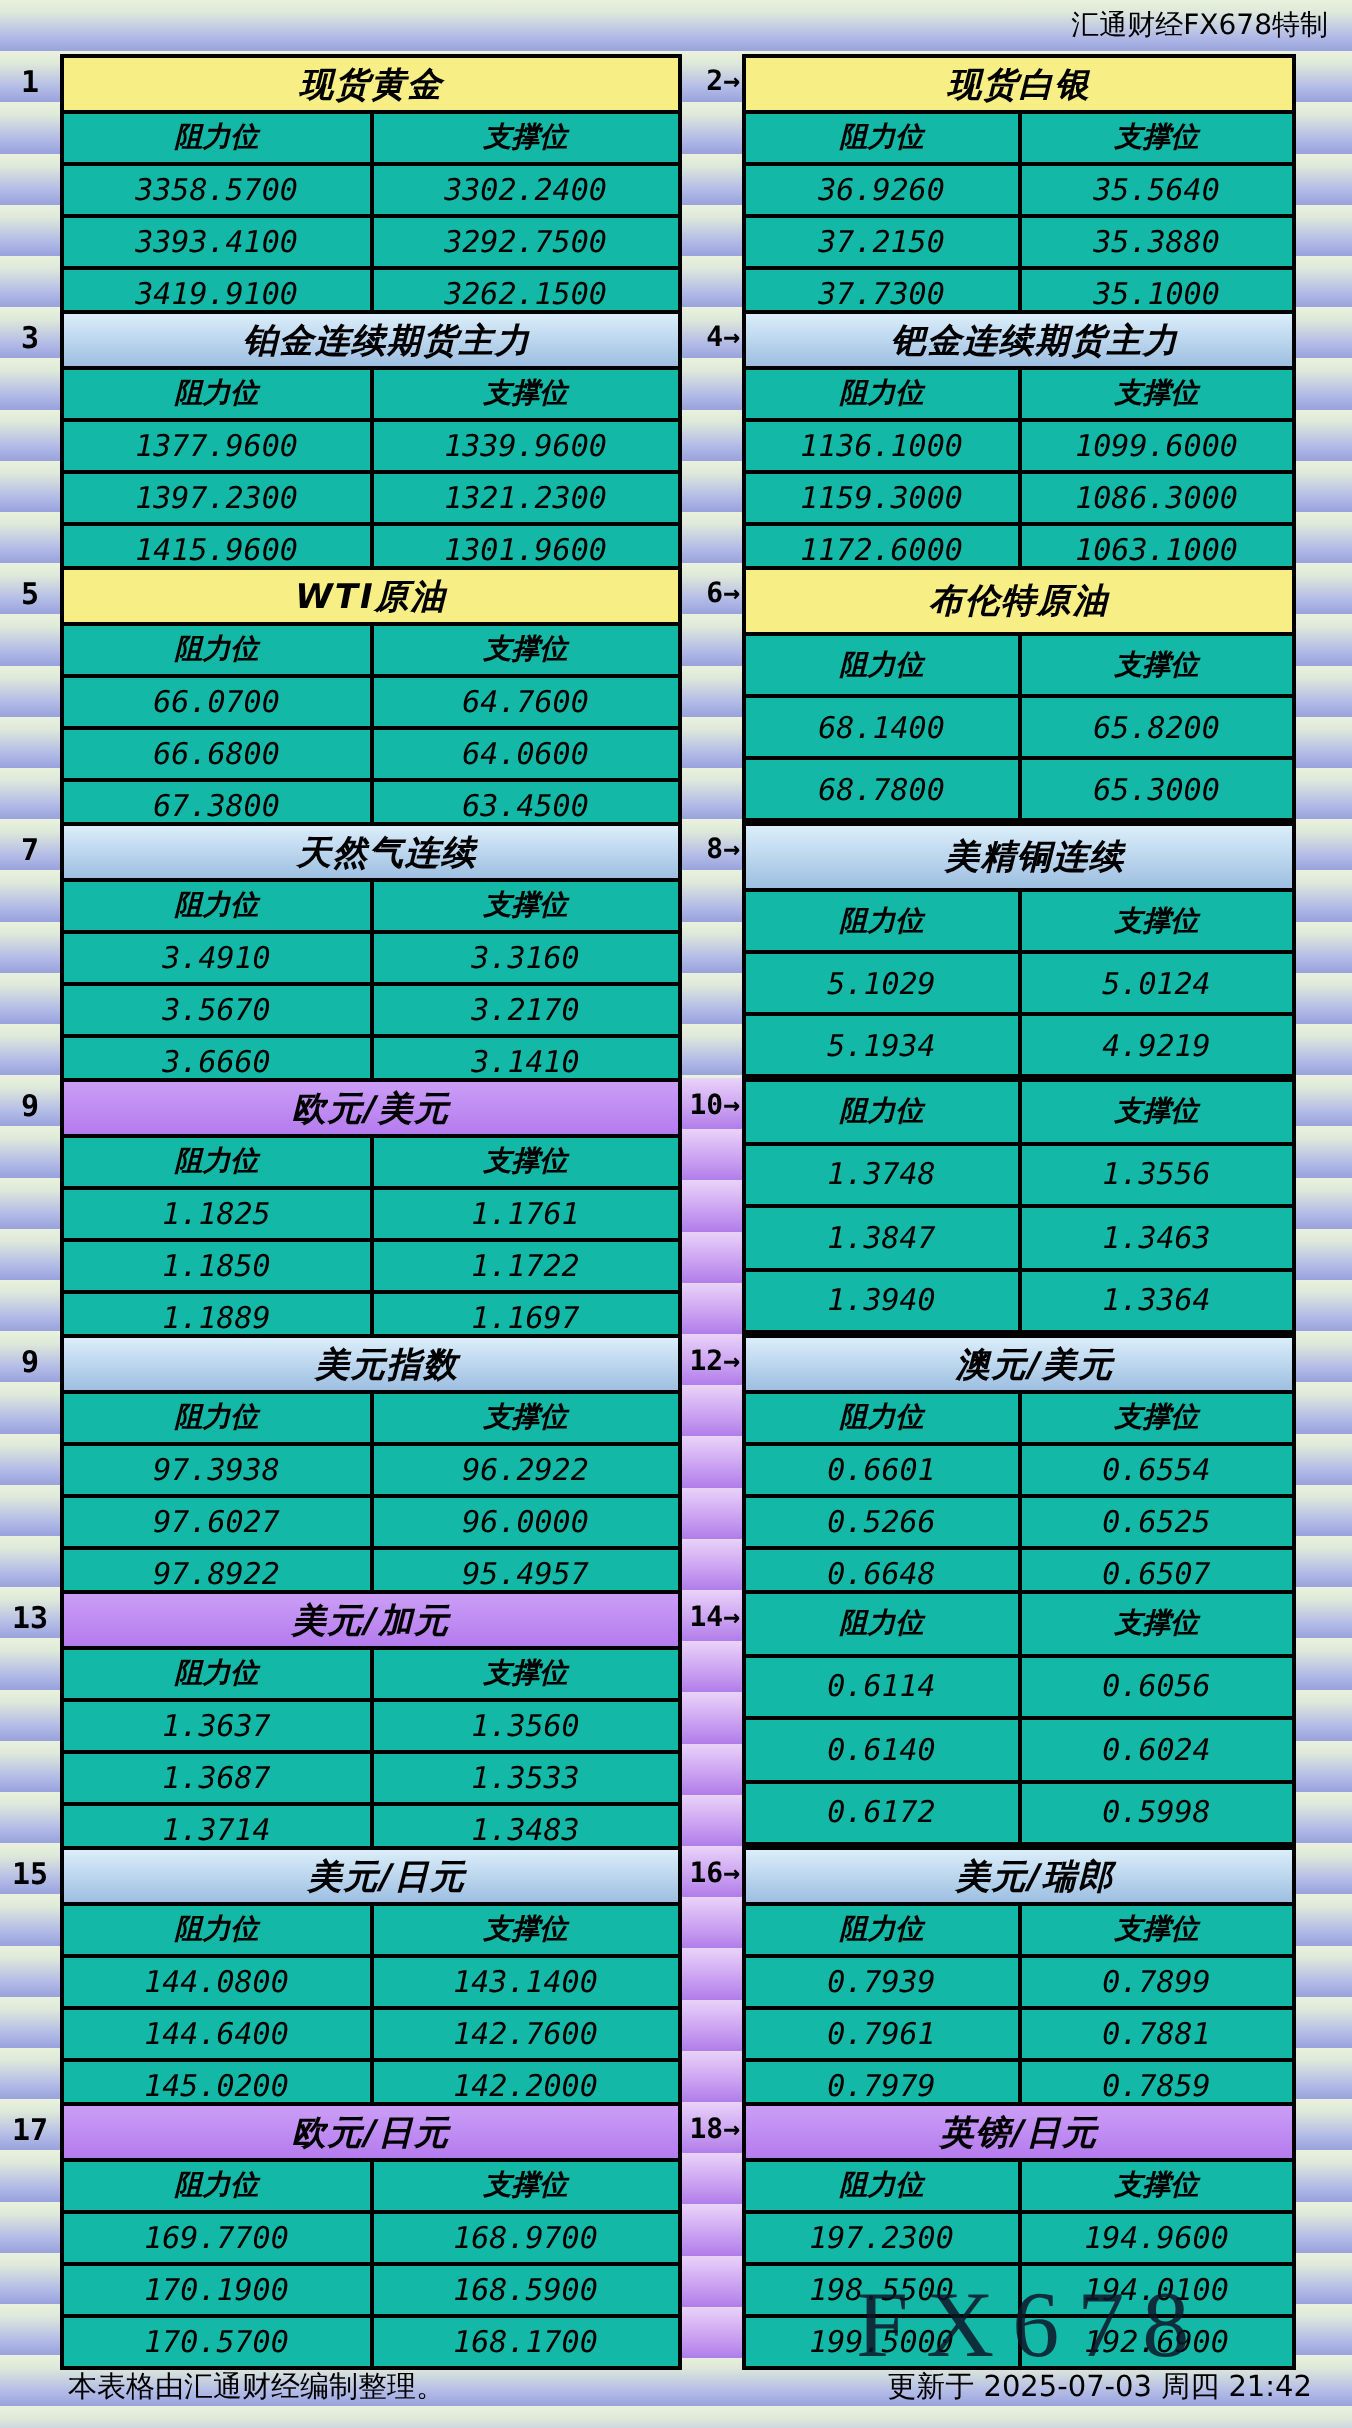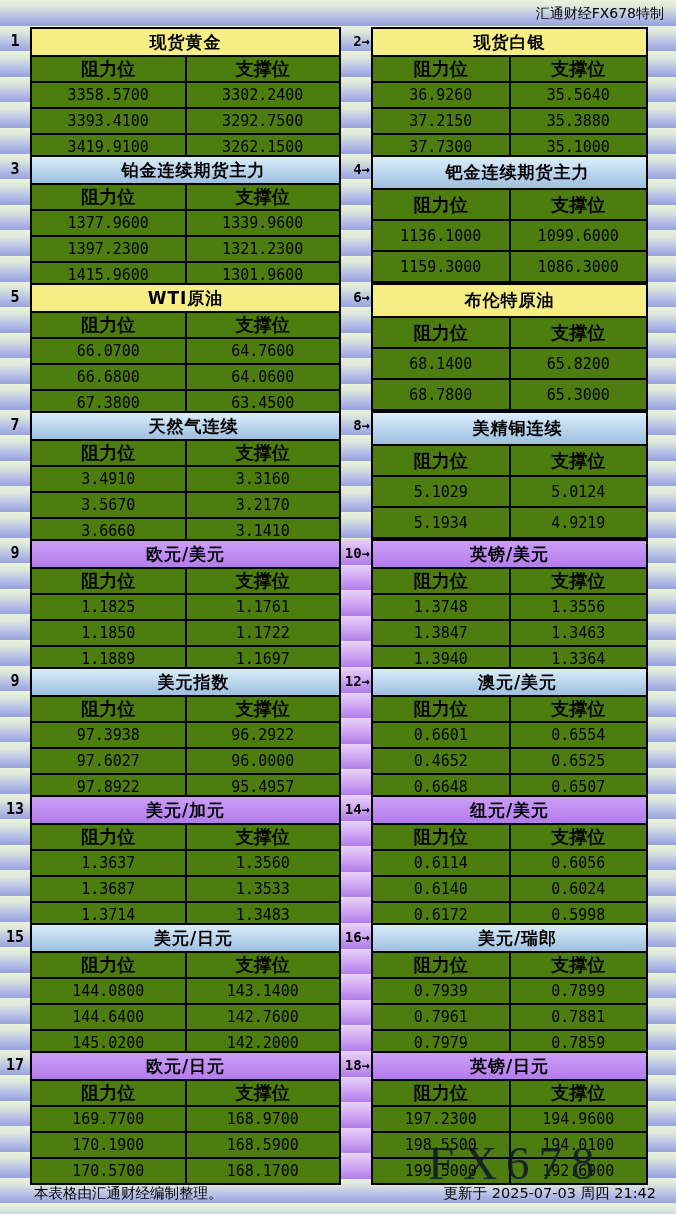--- a/index.html
+++ b/index.html
@@ -20,28 +20,28 @@
   }
   .num{
     display:block;height:28px;line-height:28px;text-align:center;
     font-weight:bold;font-size:15px;font-family:"DejaVu Sans Mono",monospace;
   }
   .glabel{
     display:block;height:28px;line-height:28px;text-align:right;padding-right:1px;
     font-weight:bold;font-size:14px;font-family:"DejaVu Sans Mono",monospace;white-space:nowrap;
   }
   table.panel{
-    border-collapse:collapse;width:100%;height:128px;table-layout:fixed;background:#4d7c0f;
+    border-collapse:collapse;width:100%;height:128px;table-layout:fixed;background:#14b8a6;font-style:italic;
   }
   table.panel td{border:2px solid #000;text-align:center;padding:0;overflow:hidden;}
   td.title{height:26px;font-weight:bold;font-size:17px;letter-spacing:1px;}
   td.title.theme-yellow{background:#f7ef86;}
   td.title.theme-blue{background:linear-gradient(180deg,#dbeefa 0%,#9dbfe1 100%);padding-left:16px;}
   td.title.theme-purple{background:linear-gradient(180deg,#cb9ef6 0%,#b57bee 100%);margin-top:11px;}
-  td.hdr{height:24px;font-weight:bold;font-size:18px;}
+  td.hdr{height:24px;font-weight:bold;font-size:14px;}
   td.val{height:24px;font-size:15px;font-family:"DejaVu Sans Mono",monospace;}
   .footer{
     position:absolute;top:1184px;left:0;width:676px;display:flex;
     justify-content:space-between;align-items:center;font-size:14.5px;
     padding:0;box-sizing:border-box;
   }
   .footer .note{margin-left:34px;}
   .footer .updated{margin-right:20px;font-family:"DejaVu Sans",sans-serif;}
   .watermark{
     position:absolute;top:1136px;left:428px;z-index:5;pointer-events:none;
@@ -150,20 +150,24 @@
             <td class="hdr">支撑位</td>
           </tr>
           <tr>
             <td class="val">1136.1000</td>
             <td class="val">1099.6000</td>
           </tr>
           <tr>
             <td class="val">1159.3000</td>
             <td class="val">1086.3000</td>
           </tr>
+          <tr>
+            <td class="val">1172.6000</td>
+            <td class="val">1063.1000</td>
+          </tr>
         </tbody>
       </table>
       <div class="rstrip"></div>
     </div>
     <div class="block">
       <div class="numcol">
         <span class="num">5</span>
       </div>
       <table class="panel">
         <tbody>
@@ -289,23 +293,20 @@
             <td class="val">1.1697</td>
           </tr>
         </tbody>
       </table>
       <div class="gutter purple">
         <span class="glabel"><span>10</span><span>→</span></span>
       </div>
       <table class="panel">
         <tbody>
           <tr>
-            <td colspan="2" class="title theme-purple">英镑/美元</td>
-          </tr>
-          <tr>
             <td class="hdr">阻力位</td>
             <td class="hdr">支撑位</td>
           </tr>
           <tr>
             <td class="val">1.3748</td>
             <td class="val">1.3556</td>
           </tr>
           <tr>
             <td class="val">1.3847</td>
             <td class="val">1.3463</td>
@@ -355,21 +356,21 @@
           </tr>
           <tr>
             <td class="hdr">阻力位</td>
             <td class="hdr">支撑位</td>
           </tr>
           <tr>
             <td class="val">0.6601</td>
             <td class="val">0.6554</td>
           </tr>
           <tr>
-            <td class="val">0.4652</td>
+            <td class="val">0.5266</td>
             <td class="val">0.6525</td>
           </tr>
           <tr>
             <td class="val">0.6648</td>
             <td class="val">0.6507</td>
           </tr>
         </tbody>
       </table>
       <div class="rstrip"></div>
     </div>
@@ -398,23 +399,20 @@
             <td class="val">1.3714</td>
             <td class="val">1.3483</td>
           </tr>
         </tbody>
       </table>
       <div class="gutter purple">
         <span class="glabel"><span>14</span><span>→</span></span>
       </div>
       <table class="panel">
         <tbody>
-          <tr>
-            <td colspan="2" class="title theme-purple">纽元/美元</td>
-          </tr>
           <tr>
             <td class="hdr">阻力位</td>
             <td class="hdr">支撑位</td>
           </tr>
           <tr>
             <td class="val">0.6114</td>
             <td class="val">0.6056</td>
           </tr>
           <tr>
             <td class="val">0.6140</td>

